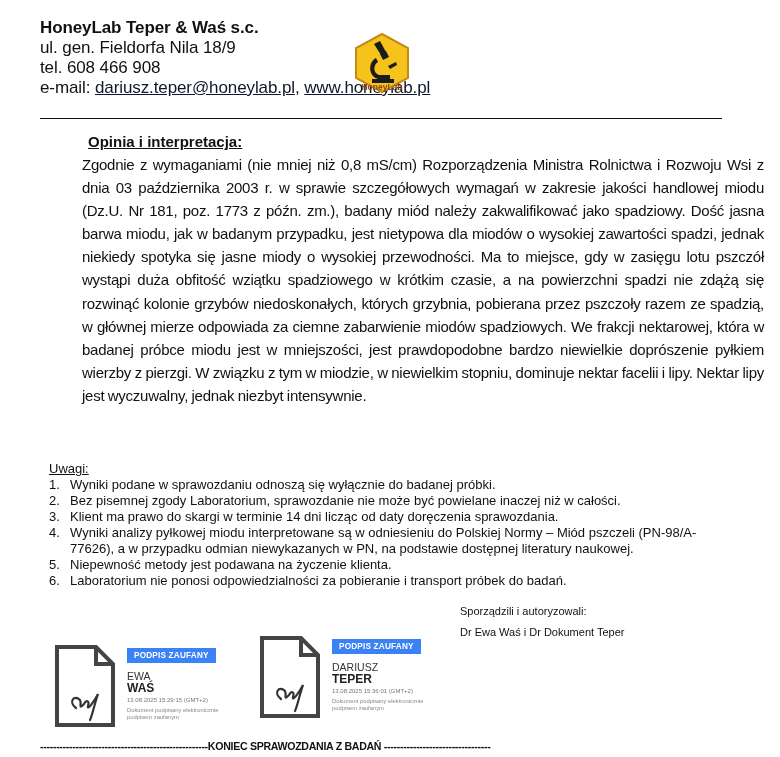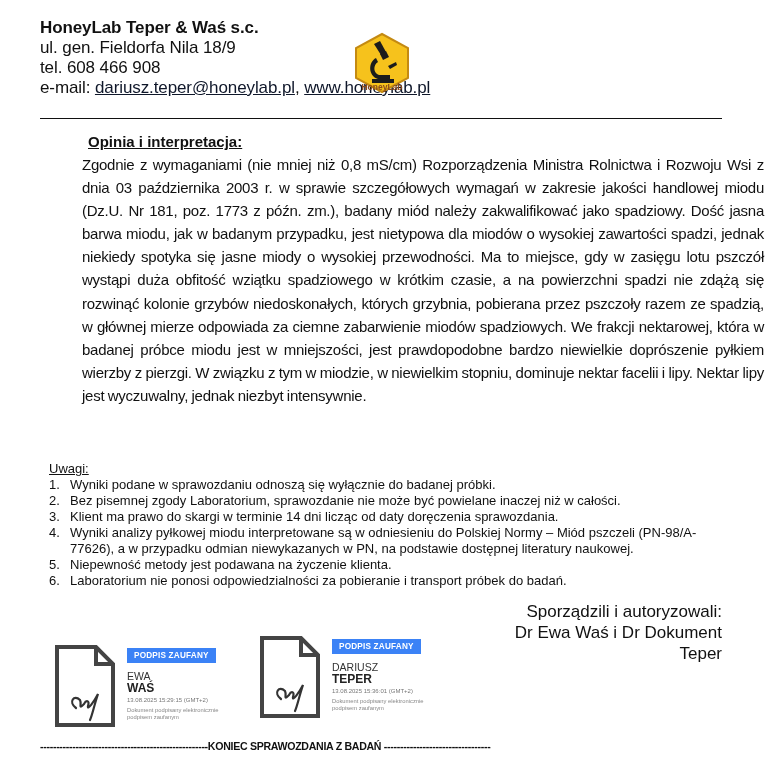--- a/index.html
+++ b/index.html
@@ -101,25 +101,25 @@
   }
   .notes li .num {
     position: absolute;
     left: 0;
     top: 0;
   }
 
   
   .authors {
     position: absolute;
-    left: 432px;
+    left: 420px;
     top: 601px;
     width: 250px;
-    text-align: right;
-    font-size: 17px;
+    text-align: left;
+    font-size: 11px;
     line-height: 21px;
   }
 
   
   .sig {
     position: absolute;
     width: 200px;
     height: 90px;
   }
   .sig-1 { left: 14px; top: 644px; }

